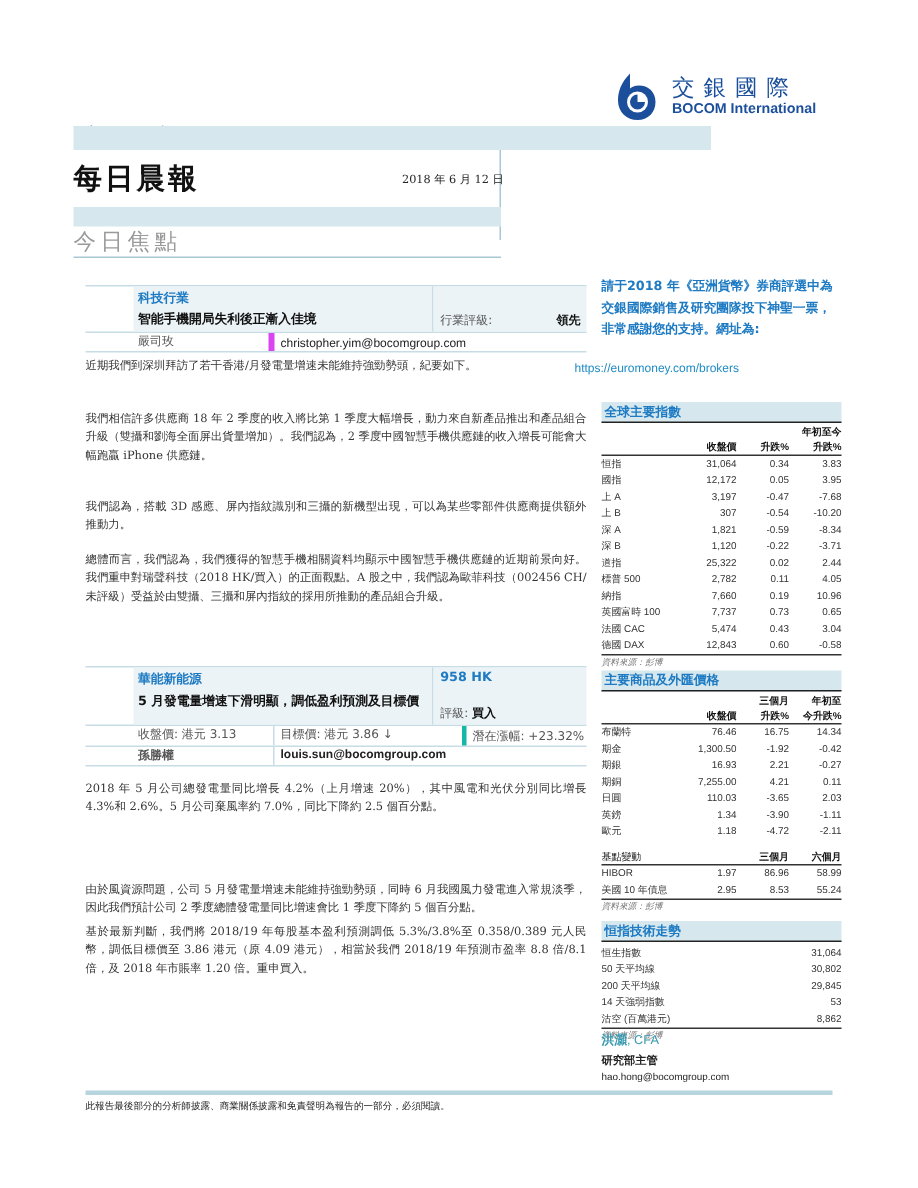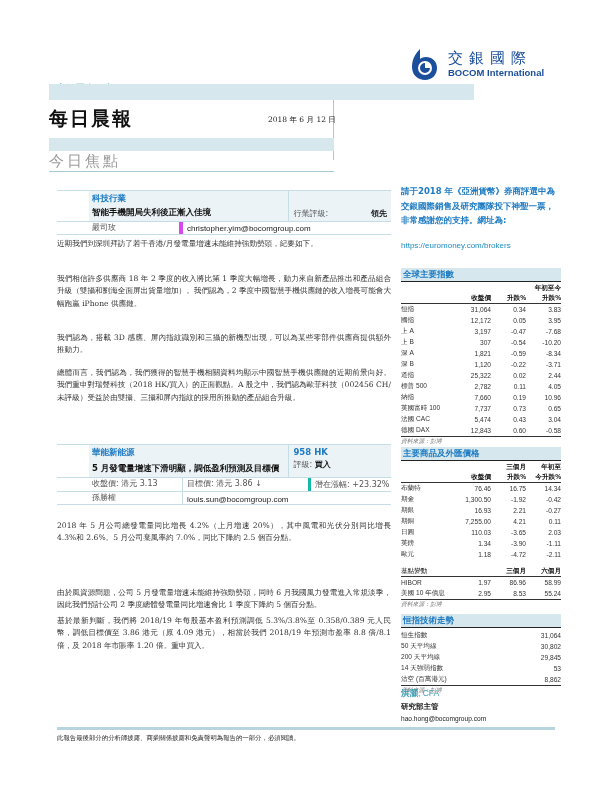--- a/index.html
+++ b/index.html
@@ -26,21 +26,21 @@
   .blue-b { color: #1e7bc3; font-weight: bold; font-size: 8.5px; }
   .bold-b { font-weight: bold; color: #111; font-size: 8.5px; }
 
   .art1 { left: 57px; top: 190px; border-top: 1px solid #c7dde5; }
   .art2 { left: 57px; top: 444px; border-top: 1px solid #c7dde5; }
 
   .para { width: 334px; font-size: 7.6px; line-height: 12.4px; color: #333; text-align: justify; font-family: "DejaVu Serif", serif; }
 
   
   .promo { left: 401px; top: 184px; width: 160px; font-size: 8.5px; line-height: 14.5px; font-weight: bold; color: #1e7bc3; }
-  .promo-url { left: 401px; top: 241px; font-size: 8px; color: #1e8bc3; font-family: "Liberation Sans", sans-serif; }
+  .promo-url { left: 383px; top: 241px; font-size: 8px; color: #1e8bc3; font-family: "Liberation Sans", sans-serif; }
   .sect-head { width: 160px; height: 14px; background: #d6e8ee; font-size: 8.5px; font-weight: bold; color: #1e7bc3; padding: 1px 2px; border-bottom: 1.5px solid #222; }
   .tbl { width: 160px; font-size: 6.6px; font-family: "Liberation Sans", sans-serif; color: #333; }
   .tbl .r { display: flex; height: 11px; align-items: center; }
   .tbl .n { width: 50px; }
   .tbl .v1 { width: 40px; text-align: right; }
   .tbl .v2 { width: 35px; text-align: right; }
   .tbl .v3 { width: 35px; text-align: right; }
   .tbl .hd { font-weight: bold; color: #111; }
   .src { font-size: 5.8px; color: #777; font-style: italic; }
   .rule { height: 1px; background: #333; width: 160px; }
@@ -98,35 +98,35 @@
 <div class="abs para" style="left:57px; top:367px;">總體而言，我們認為，我們獲得的智慧手機相關資料均顯示中國智慧手機供應鏈的近期前景向好。我們重申對瑞聲科技（2018 HK/買入）的正面觀點。A 股之中，我們認為歐菲科技（002456 CH/未評級）受益於由雙攝、三攝和屏內指紋的採用所推動的產品組合升級。</div>
 
 <div class="abs ahead art2">
   <div class="row">
     <div class="c1" style="width:222px; padding:2px 3px; border-right:1px solid #c7dde5;">
       <div class="blue-b">華能新能源</div>
       <div class="bold-b" style="margin-top:3px; line-height:13px;">5 月發電量增速下滑明顯，調低盈利預測及目標價</div>
     </div>
     <div class="c1" style="width:112px; padding:2px 4px;">
       <div class="blue-b">958 HK</div>
-      <div style="margin-top:2px;">
+      <div style="margin-top:13px;">
         <span style="color:#555;">評級: </span>
         <span style="font-weight:bold;color:#111;">買入</span>
       </div>
     </div>
   </div>
   <div class="row" style="height:14px; align-items:center;">
     <div style="width:94px; padding-left:3px; color:#555; border-right:1px solid #c7dde5; height:100%;">收盤價: 港元 3.13</div>
     <div style="width:128px; padding-left:4px; color:#555; border-right:3px solid #14b8a6; height:100%;">
       <span>目標價: 港元 3.86</span>
       <span>↓</span>
     </div>
     <div style="padding-left:4px; color:#555;">潛在漲幅: +23.32%</div>
   </div>
-  <div class="row" style="height:13px; align-items:flex-end;">
+  <div class="row" style="height:13px; align-items:flex-start;font-weight:bold;">
     <div style="width:94px; padding-left:3px; color:#555; border-right:1px solid #c7dde5; height:100%;">孫勝權</div>
     <div style="padding-left:4px; font-family:'Liberation Sans',sans-serif;">louis.sun@bocomgroup.com</div>
   </div>
 </div>
 
 <div class="abs para" style="left:57px; top:520px;">2018 年 5 月公司總發電量同比增長 4.2%（上月增速 20%），其中風電和光伏分別同比增長 4.3%和 2.6%。5 月公司棄風率約 7.0%，同比下降約 2.5 個百分點。</div>
 <div class="abs para" style="left:57px; top:587px;">由於風資源問題，公司 5 月發電量增速未能維持強勁勢頭，同時 6 月我國風力發電進入常規淡季，因此我們預計公司 2 季度總體發電量同比增速會比 1 季度下降約 5 個百分點。</div>
 <div class="abs para" style="left:57px; top:615px;">基於最新判斷，我們將 2018/19 年每股基本盈利預測調低 5.3%/3.8%至 0.358/0.389 元人民幣，調低目標價至 3.86 港元（原 4.09 港元），相當於我們 2018/19 年預測市盈率 8.8 倍/8.1 倍，及 2018 年市賬率 1.20 倍。重申買入。</div>
 
 <div class="abs promo">請于2018 年《亞洲貨幣》券商評選中為交銀國際銷售及研究團隊投下神聖一票，非常感謝您的支持。網址為:</div>

